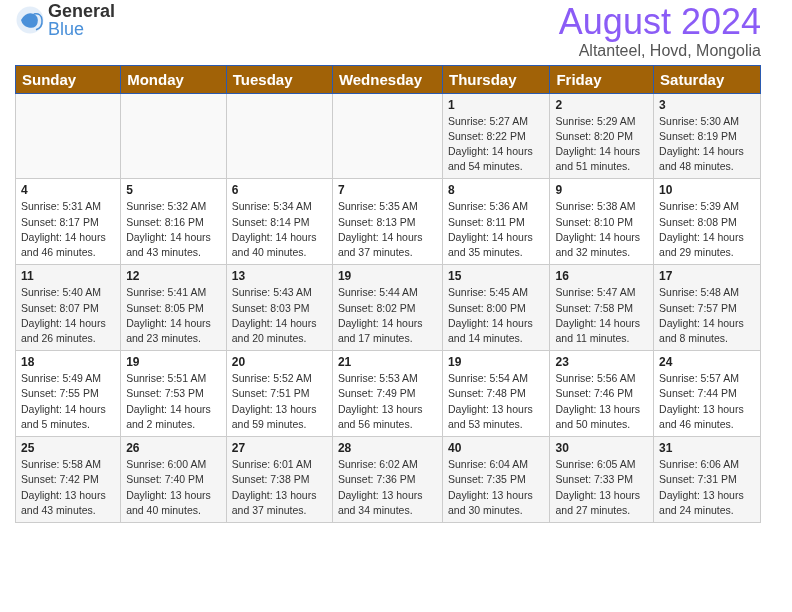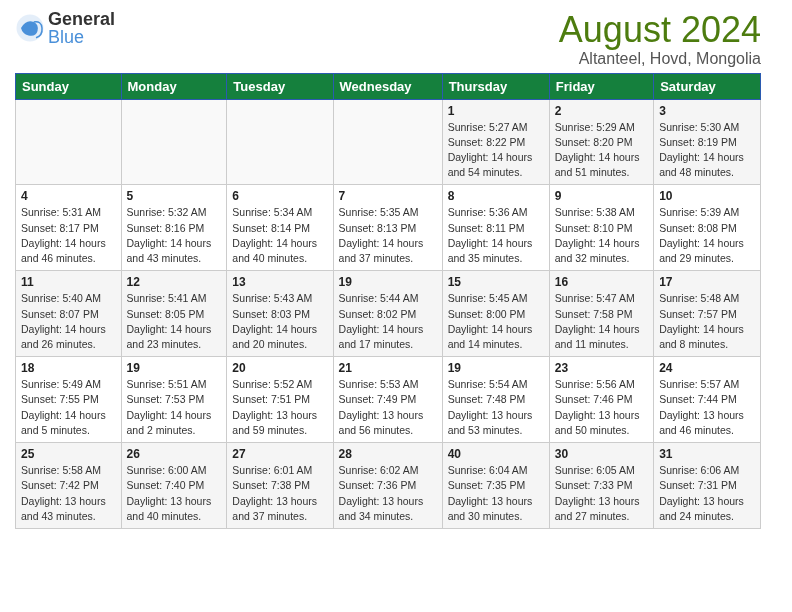--- a/index.html
+++ b/index.html
@@ -5,21 +5,21 @@
     * { box-sizing: border-box; margin: 0; padding: 0; }
     body {
       font-family: Arial, sans-serif;
       background: #fff;
       width: 792px;
       min-height: 612px;
       overflow: hidden;
     }
     .container {
       width: 776px;
-      padding: 10px 15px;
+      padding: 2px 15px;
     }
     .header-row {
       display: flex;
       justify-content: space-between;
       align-items: flex-start;
       margin-bottom: 5px;
     }
     .logo {
       display: flex;
       align-items: center;
@@ -43,38 +43,38 @@
       width: 30px;
       height: 30px;
       margin-right: 3px;
     }
     .title-block {
       text-align: right;
     }
     .month-title {
       font-size: 36px;
       font-weight: normal;
-      color: #4d7c0f;
+      color: #8b5cf6;
       line-height: 1.1;
     }
     .location-title {
       font-size: 16px;
       color: #555;
     }
     .calendar {
       width: 100%;
       border-collapse: collapse;
       font-size: 11px;
     }
     .calendar th {
-      background-color: #15803d;
+      background-color: #a16207;
       color: #fff;
       text-align: left;
       padding: 5px 6px;
-      font-size: 13px;
+      font-size: 15px;
       font-weight: bold;
       border: 1px solid #2a5ab0;
     }
     .calendar td {
       border: 1px solid #ccc;
       vertical-align: top;
       padding: 4px 5px;
       width: 113px;
       min-height: 80px;
       background: #fff;

